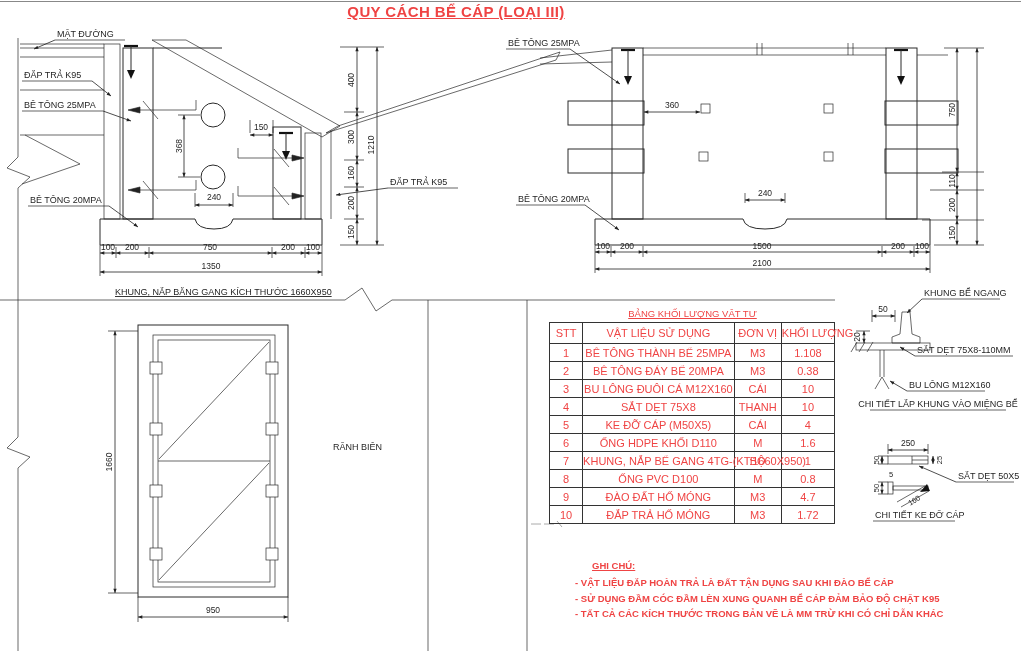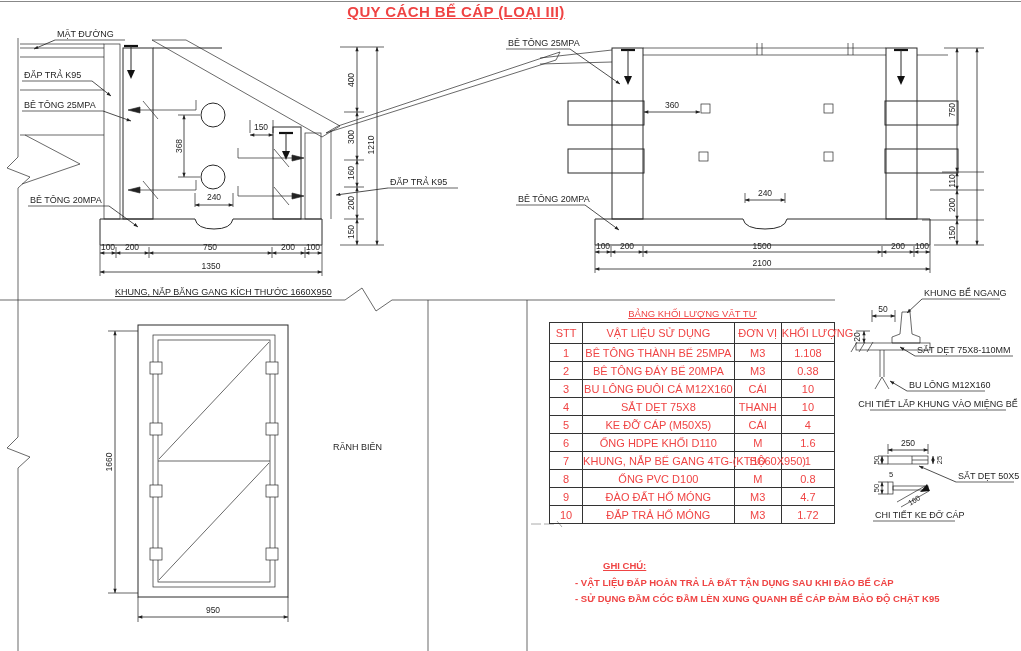--- a/index.html
+++ b/index.html
@@ -20,21 +20,21 @@
   .gray{stroke:#aaa;}
   
   #mtable{position:absolute;left:549px;top:296px;width:287px;margin-top:12px;}
   #mtable .ttl{text-align:center;font-size:9.5px;text-decoration:underline;margin-bottom:3px;}
   #mtable table{border-collapse:collapse;table-layout:fixed;width:286px;}
   #mtable th,#mtable td{border:1px solid #333;font-size:11px;font-weight:normal;
       text-align:center;padding:0;height:17px;white-space:nowrap;overflow:visible;}
   #mtable th{height:20px;}
   
   #notes{position:absolute;left:575px;top:560px;width:445px;font-size:9.5px;font-weight:bold;}
-  #notes .h{margin-left:28px;text-decoration:underline;margin-bottom:4px;}
+  #notes .h{margin-left:17px;text-decoration:underline;margin-bottom:4px;}
   #notes .i{line-height:15.5px;white-space:nowrap;}
 </style>
 </head>
 <body>
 
 <div id="sheet">
 
   <div id="title"><span>QUY CÁCH BỂ CÁP (LOẠI III)</span></div>
 
   <svg width="1021" height="651" viewBox="0 0 1021 651">
@@ -499,15 +499,16 @@
           </tr>
       </tbody>
     </table>
   </div>
 
   
   <div id="notes">
     <div class="h">GHI CHÚ:</div>
     <div class="i">- VẬT LIỆU ĐẮP HOÀN TRẢ LÀ ĐẤT TẬN DỤNG SAU KHI ĐÀO BỂ CÁP</div>
     <div class="i">- SỬ DỤNG ĐẦM CÓC ĐẦM LÈN XUNG QUANH BỂ CÁP ĐẢM BẢO ĐỘ CHẶT K95</div>
+    <div class="i">- TẤT CẢ CÁC KÍCH THƯỚC TRONG BẢN VẼ LÀ MM TRỪ KHI CÓ CHỈ DẪN KHÁC</div>
   </div>
 
 </div>
 
 </body></html>

